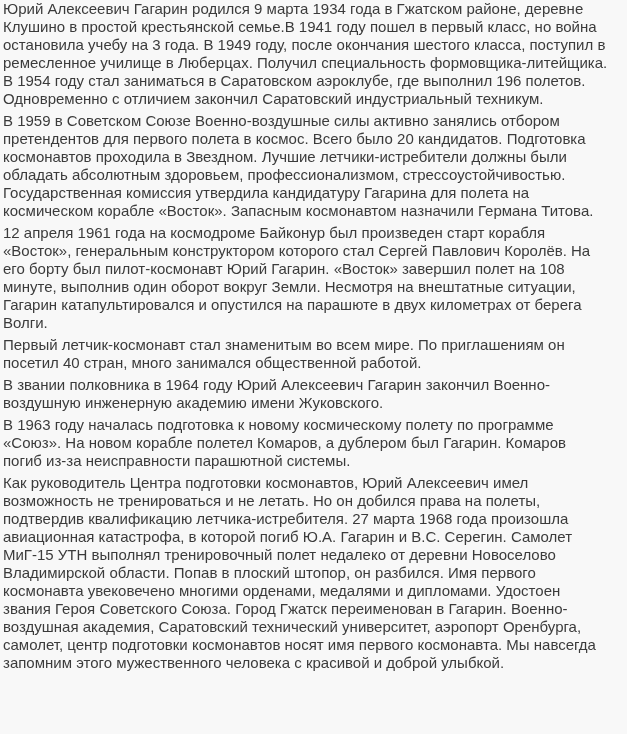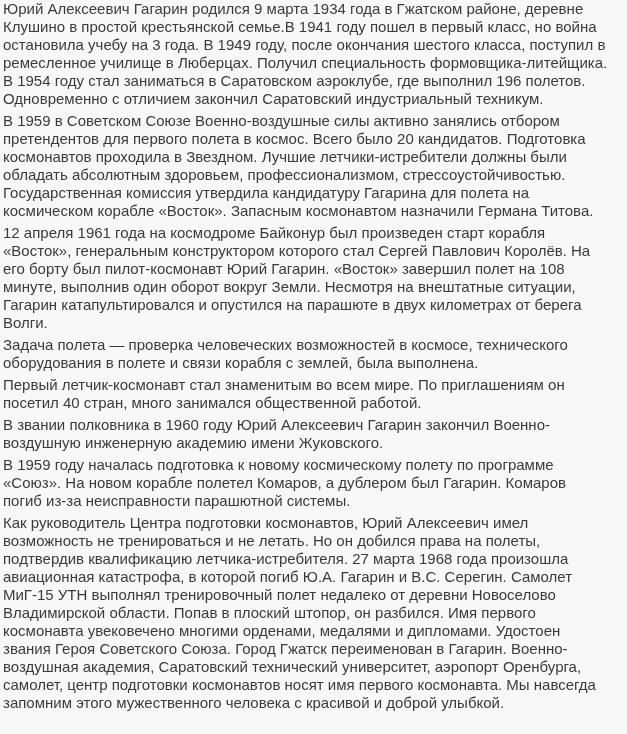--- a/index.html
+++ b/index.html
@@ -29,18 +29,17 @@
     word-spacing: normal;
   }
 </style>
 </head>
 <body>
 
 <div class="doc">
   <p>Юрий Алексеевич Гагарин родился 9 марта 1934 года в Гжатском районе, деревне Клушино в простой крестьянской семье.В 1941 году пошел в первый класс, но война остановила учебу на 3 года. В 1949 году, после окончания шестого класса, поступил в ремесленное училище в Люберцах. Получил специальность формовщика-литейщика. В 1954 году стал заниматься в Саратовском аэроклубе, где выполнил 196 полетов. Одновременно с отличием закончил Саратовский индустриальный техникум.</p>
   <p>В 1959 в Советском Союзе Военно-воздушные силы активно занялись отбором претендентов для первого полета в космос. Всего было 20 кандидатов. Подготовка космонавтов проходила в Звездном. Лучшие летчики-истребители должны были обладать абсолютным здоровьем, профессионализмом, стрессоустойчивостью. Государственная комиссия утвердила кандидатуру Гагарина для полета на космическом корабле «Восток». Запасным космонавтом назначили Германа Титова.</p>
   <p>12 апреля 1961 года на космодроме Байконур был произведен старт корабля «Восток», генеральным конструктором которого стал Сергей Павлович Королёв. На его борту был пилот-космонавт Юрий Гагарин. «Восток» завершил полет на 108 минуте, выполнив один оборот вокруг Земли. Несмотря на внештатные ситуации, Гагарин катапультировался и опустился на парашюте в двух километрах от берега Волги.</p>
-  <p>Задача полета — проверка человеческих возможностей в космосе, технического оборудования в полете и связи корабля с землей, была выполнена.</p>
   <p>Первый летчик-космонавт стал знаменитым во всем мире. По приглашениям он посетил 40 стран, много занимался общественной работой.</p>
-  <p>В звании полковника в 1960 году Юрий Алексеевич Гагарин закончил Военно-воздушную инженерную академию имени Жуковского.</p>
-  <p>В 1959 году началась подготовка к новому космическому полету по программе «Союз». На новом корабле полетел Комаров, а дублером был Гагарин. Комаров погиб из-за неисправности парашютной системы.</p>
+  <p>В звании полковника в 1964 году Юрий Алексеевич Гагарин закончил Военно-воздушную инженерную академию имени Жуковского.</p>
+  <p>В 1963 году началась подготовка к новому космическому полету по программе «Союз». На новом корабле полетел Комаров, а дублером был Гагарин. Комаров погиб из-за неисправности парашютной системы.</p>
   <p>Как руководитель Центра подготовки космонавтов, Юрий Алексеевич имел возможность не тренироваться и не летать. Но он добился права на полеты, подтвердив квалификацию летчика-истребителя. 27 марта 1968 года произошла авиационная катастрофа, в которой погиб Ю.А. Гагарин и В.С. Серегин. Самолет МиГ-15 УТН выполнял тренировочный полет недалеко от деревни Новоселово Владимирской области. Попав в плоский штопор, он разбился. Имя первого космонавта увековечено многими орденами, медалями и дипломами. Удостоен звания Героя Советского Союза. Город Гжатск переименован в Гагарин. Военно-воздушная академия, Саратовский технический университет, аэропорт Оренбурга, самолет, центр подготовки космонавтов носят имя первого космонавта. Мы навсегда запомним этого мужественного человека с красивой и доброй улыбкой.</p>
 </div>
 
 </body></html>

